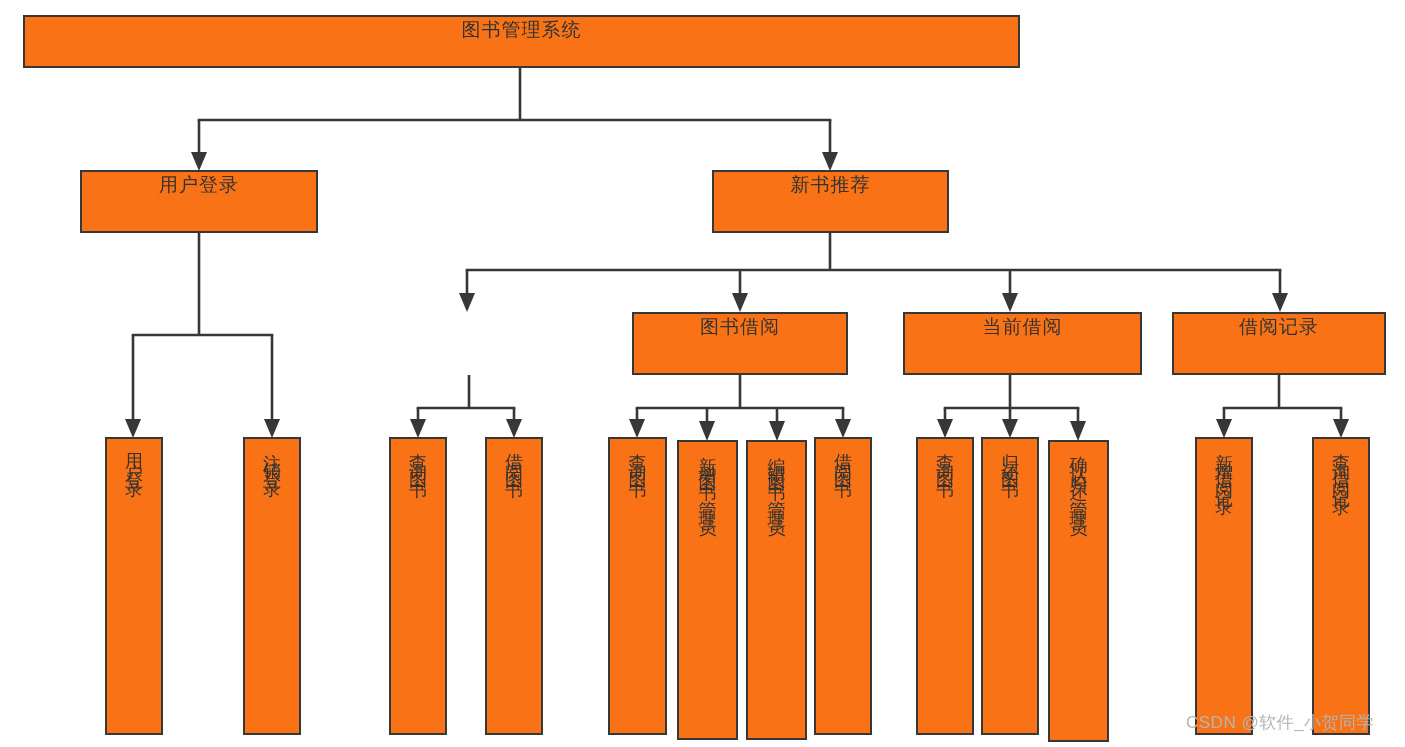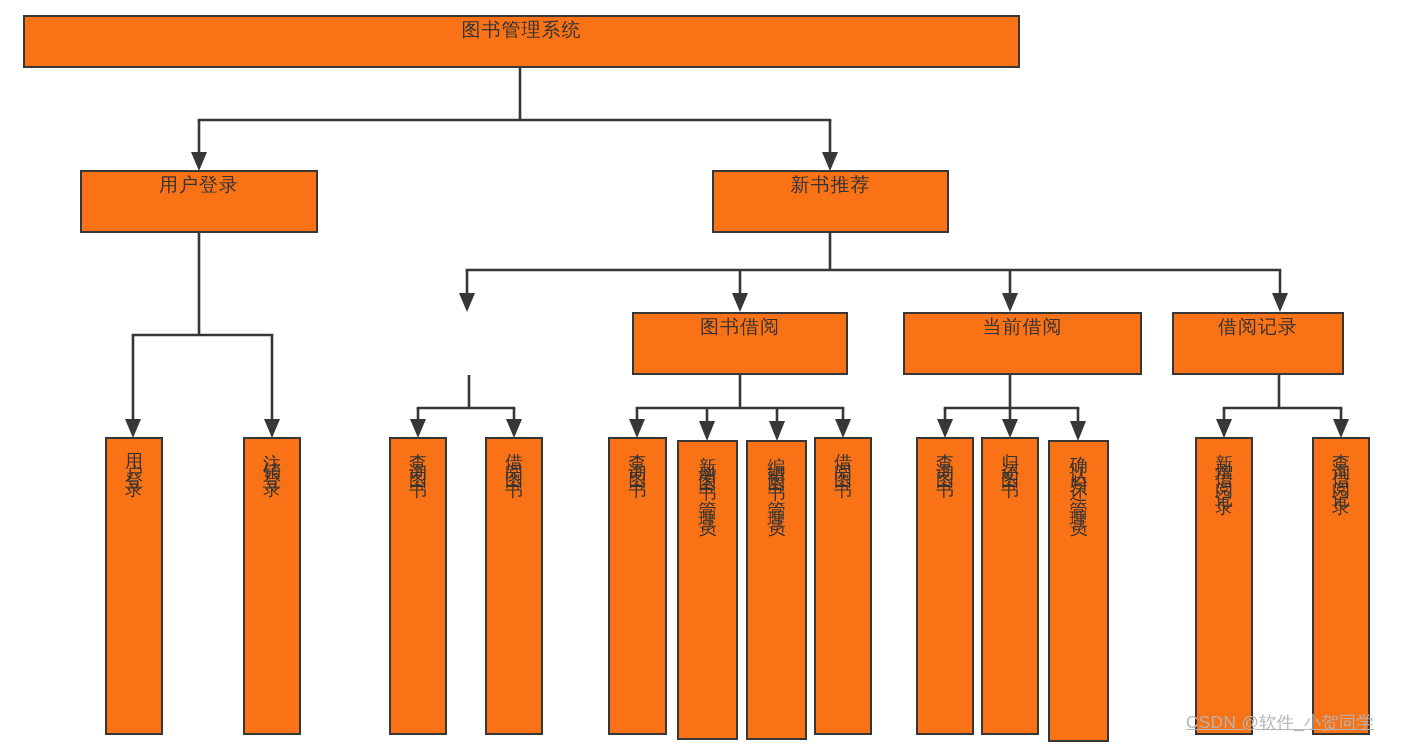--- a/index.html
+++ b/index.html
@@ -50,21 +50,20 @@
   }
   .watermark {
     position: absolute;
     left: 1186px;
     top: 711px;
     font-size: 17px;
     color: var(--watermark, #b4b4b4);
     white-space: nowrap;
     z-index: 5;
     letter-spacing: 0.5px;
-    text-decoration: underline;
   }
 </style>
 </head>
 <body>
 
 <div class="stage">
 
   <svg class="connectors" viewBox="0 0 1405 747" xmlns="http://www.w3.org/2000/svg">
     <g>
       <line x1="520" y1="68" x2="520" y2="121"></line>
@@ -144,21 +143,21 @@
   <div class="box h" style="left:712px;top:170px;width:237px;height:63px">
     <span>新书推荐</span>
   </div>
 
   <div class="box h" style="left:632px;top:312px;width:216px;height:63px">
     <span>图书借阅</span>
   </div>
   <div class="box h" style="left:903px;top:312px;width:239px;height:63px">
     <span>当前借阅</span>
   </div>
-  <div class="box h" style="left:1172px;top:312px;width:172px;height:63px">
+  <div class="box h" style="left:1172px;top:312px;width:214px;height:63px">
     <span>借阅记录</span>
   </div>
 
   <div class="box v" style="left:105px;top:437px;width:58px;height:298px">
     <span>用户登录</span>
   </div>
   <div class="box v" style="left:243px;top:437px;width:58px;height:298px">
     <span>注销登录</span>
   </div>
 

